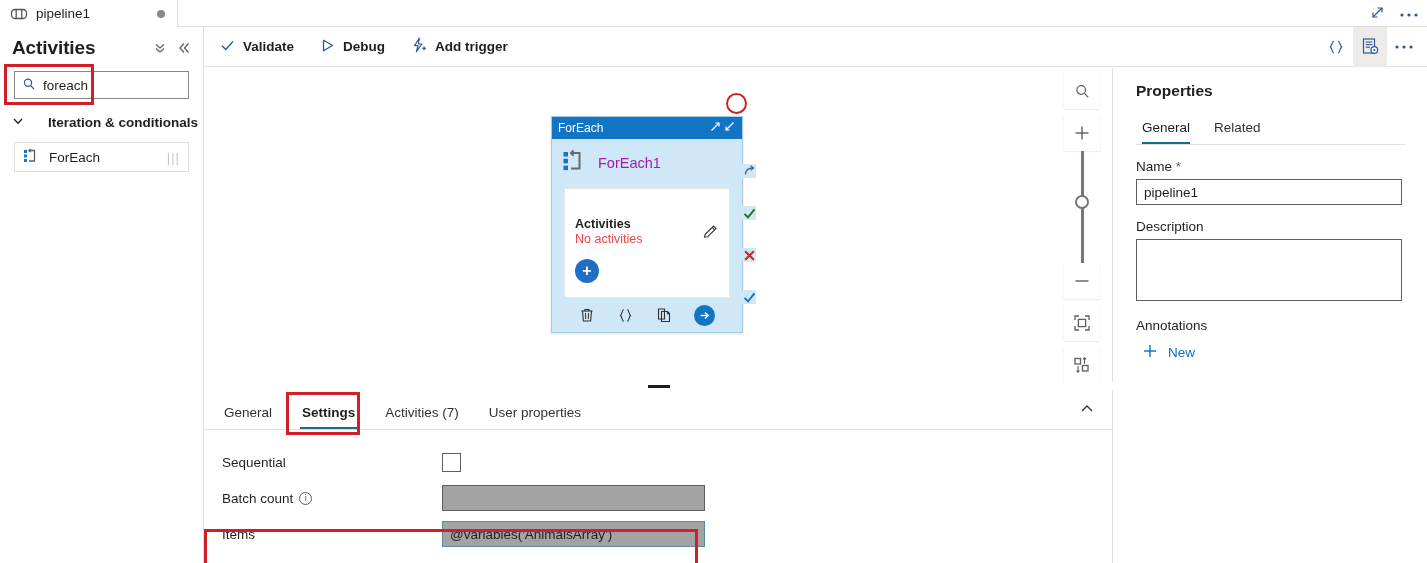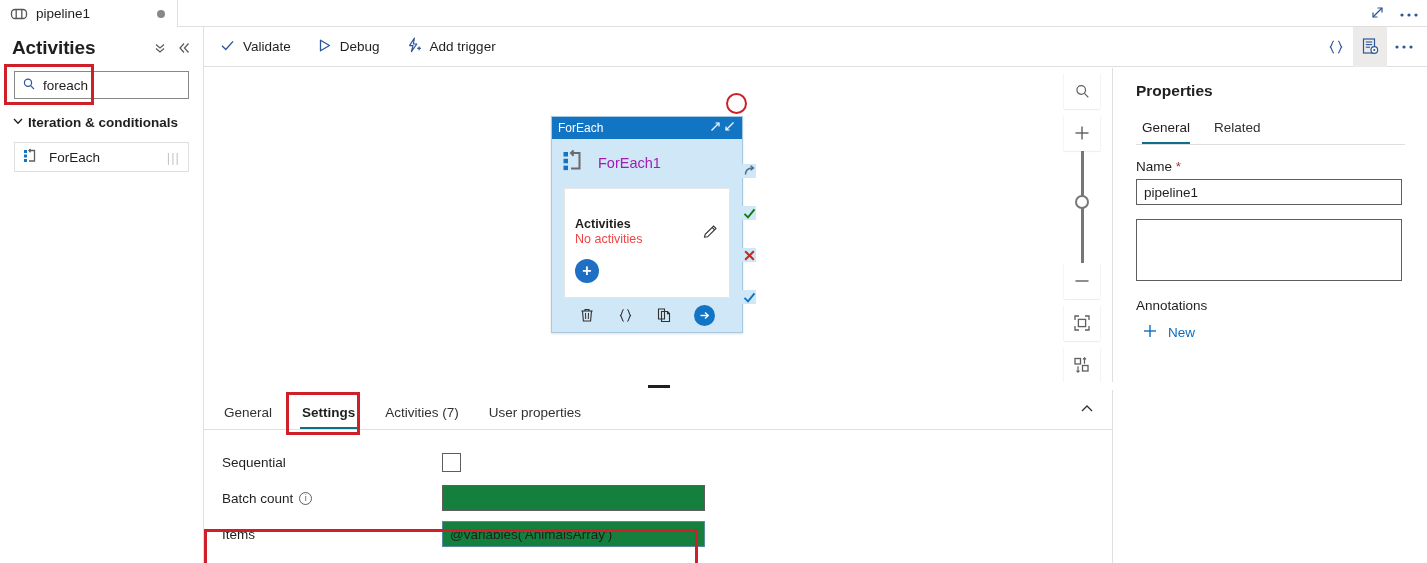--- a/index.html
+++ b/index.html
@@ -62,21 +62,21 @@
     color: #201f1e; background: transparent; width: 100%; padding: 0;
   }
   .search-box input::placeholder { color: #a19f9d; }
   .ann-search {
     position: absolute; left: -10px; top: -7px;
     width: 90px; height: 41px;
     border: 3px solid #cf2029; pointer-events: none;
   }
 
   .group-header {
-    display: flex; align-items: center; gap: 4px;
+    display: flex; align-items: center; gap: 24px;
     margin: 16px 0 12px 12px; font-size: 13.5px; font-weight: 600; color: #201f1e;
     cursor: pointer;
   }
   .activity-item {
     display: flex; align-items: center; gap: 10px;
     margin: 11px 14px 0 14px; height: 30px;
     border: 1px solid #e1dfdd; background: #fff;
     padding: 0 8px; cursor: grab; font-size: 13.5px; color: #201f1e;
   }
   .grip { margin-left: auto; color: #c8c6c4; letter-spacing: 1px; font-size: 13px; }
@@ -84,21 +84,21 @@
   
   .toolbar {
     position: absolute; left: 204px; top: 27px; width: 1223px; height: 40px;
     background: #ffffff; border-bottom: 1px solid #e1dfdd;
     display: flex; align-items: center;
   }
   .tb-btn {
     display: flex; align-items: center; gap: 8px;
     padding: 4px 10px; margin-left: 6px;
     font-size: 13.5px; color: #201f1e; cursor: pointer; background: transparent; border: 0;
-    font-family: inherit; height: 30px;
+    font-family: inherit; height: 30px; font-weight: bold;
   }
   .tb-right { margin-left: auto; display: flex; align-items: center; height: 40px; }
   .tb-icon-btn {
     width: 34px; height: 40px; display: flex; align-items: center; justify-content: center;
     cursor: pointer; color: #2b579a;
   }
   .tb-icon-btn.active { background: #edebe9; }
   .tb-icon-btn.dots { color: #2b579a; padding-right: 6px; width: 40px; }
 
   
@@ -215,21 +215,21 @@
   }
   .info-i {
     width: 13px; height: 13px; border: 1px solid #605e5c; border-radius: 50%;
     font-size: 9px; line-height: 11px; text-align: center; color: #605e5c;
     display: inline-block; cursor: pointer;
   }
   .chk {
     width: 19px; height: 19px; border: 1px solid #605e5c; background: #fff; cursor: pointer;
   }
   .ftext {
-    width: 263px; height: 26px; border: 1px solid #605e5c; background: #15803d;
+    width: 263px; height: 26px; border: 1px solid #605e5c; background: #a3a3a3;
     padding: 0 7px; font-family: inherit; font-size: 13.5px; color: #201f1e; outline: none;
   }
   .ftext.filled { border-color: #5a8a9c; }
   .ann-items {
     position: absolute; left: 0px; top: 99px; width: 494px; height: 38px;
     border: 3px solid #cf2029; pointer-events: none;
   }
 
   
   .props {
@@ -613,20 +613,21 @@
 
     <div class="pfield">
       <div class="plabel">
         <span>Name</span>
         <span class="req">*</span>
       </div>
       <input class="pinput" value="pipeline1" style="">
     </div>
 
     <div class="pfield">
+      <div class="plabel">Description</div>
       <textarea class="ptextarea" style=""></textarea>
     </div>
 
     <div class="pfield">
       <div class="plabel">Annotations</div>
       <div class="ann-new">
         <span>
           <svg width="16" height="16" viewBox="0 0 16 16">
             <line x1="8" y1="2" x2="8" y2="14" stroke="#0f6cbd" stroke-width="1.4"></line>
             <line x1="2" y1="8" x2="14" y2="8" stroke="#0f6cbd" stroke-width="1.4"></line>

